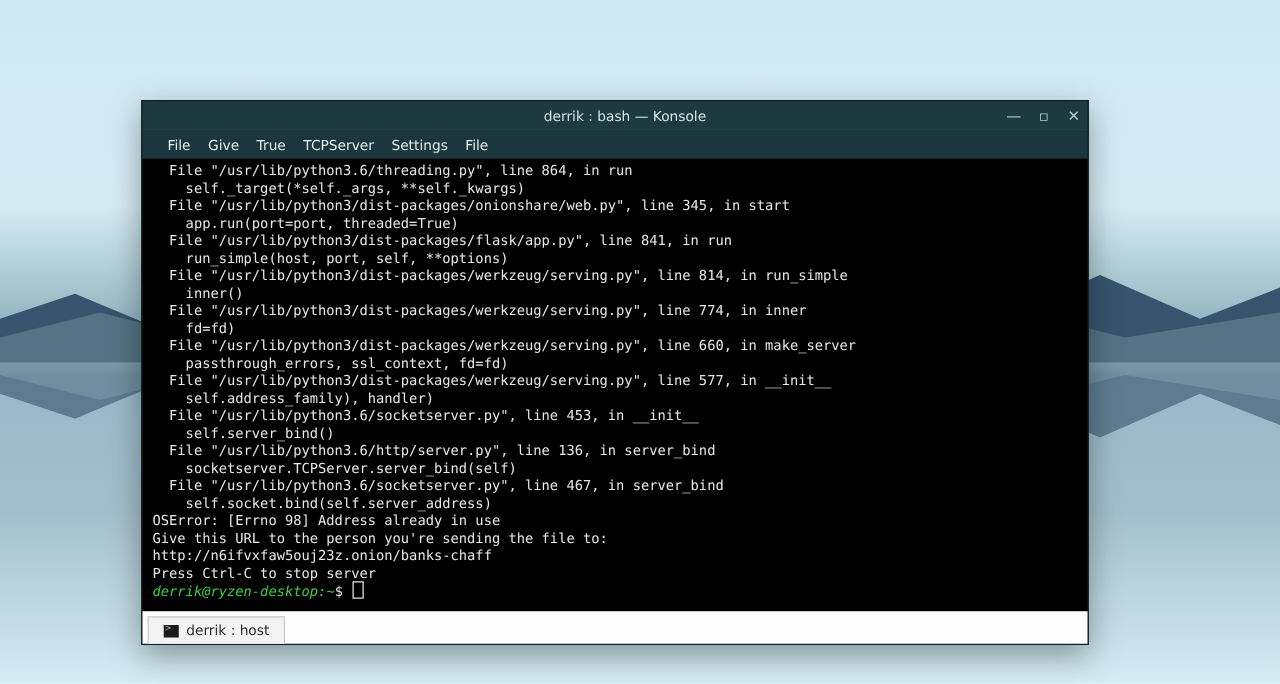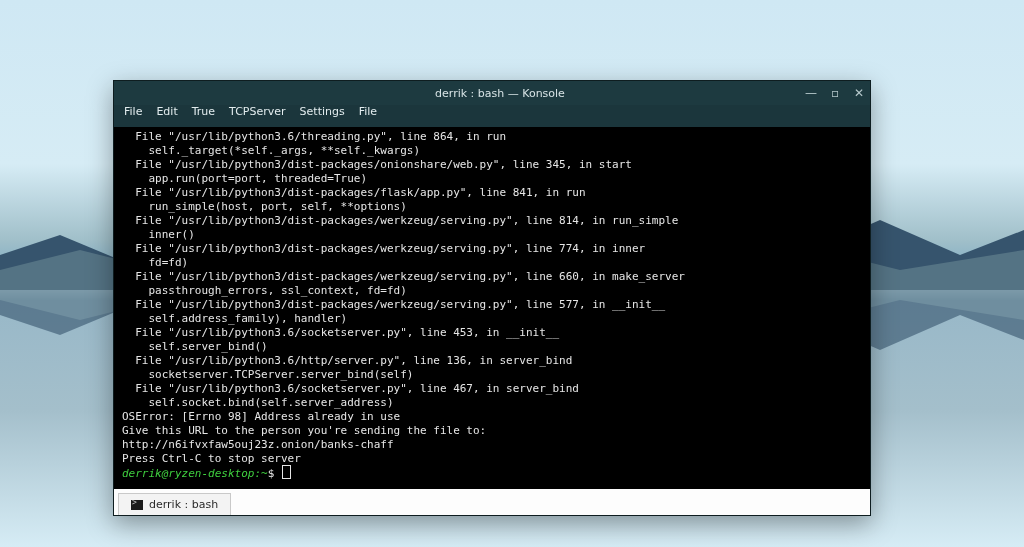--- a/index.html
+++ b/index.html
@@ -52,22 +52,23 @@
     display: flex; align-items: center; gap: 10px;
     color: #b7c9cc;
     font-size: 12px;
   }
   .win-controls span { cursor: pointer; width: 14px; text-align: center; }
 
   .menubar {
     height: 22px;
     background: #1b363c;
     display: flex;
+    align-items: center;
     gap: 14px;
-    padding: 0 10px;
+    padding: 0 20px;
     color: #e2ecee;
     font-size: 11px;
   }
   .menubar span { cursor: pointer; }
 
   .terminal {
     background: #000;
     min-height: 350px;
     padding: 3px 8px 8px 8px;
     font-family: "DejaVu Sans Mono", Consolas, monospace;
@@ -136,28 +137,28 @@
     <div class="title">derrik : bash — Konsole</div>
     <div class="win-controls">
       <span>—</span>
       <span>▫</span>
       <span>✕</span>
     </div>
   </div>
 
   <div class="menubar">
     <span>File</span>
-    <span>Edit</span>
+    <span>Give</span>
     <span>True</span>
     <span>TCPServer</span>
     <span>Settings</span>
     <span>File</span>
   </div>
 
   <div class="terminal" id="terminal-body"><div>  File "/usr/lib/python3.6/threading.py", line 864, in run</div><div>    self._target(*self._args, **self._kwargs)</div><div>  File "/usr/lib/python3/dist-packages/onionshare/web.py", line 345, in start</div><div>    app.run(port=port, threaded=True)</div><div>  File "/usr/lib/python3/dist-packages/flask/app.py", line 841, in run</div><div>    run_simple(host, port, self, **options)</div><div>  File "/usr/lib/python3/dist-packages/werkzeug/serving.py", line 814, in run_simple</div><div>    inner()</div><div>  File "/usr/lib/python3/dist-packages/werkzeug/serving.py", line 774, in inner</div><div>    fd=fd)</div><div>  File "/usr/lib/python3/dist-packages/werkzeug/serving.py", line 660, in make_server</div><div>    passthrough_errors, ssl_context, fd=fd)</div><div>  File "/usr/lib/python3/dist-packages/werkzeug/serving.py", line 577, in __init__</div><div>    self.address_family), handler)</div><div>  File "/usr/lib/python3.6/socketserver.py", line 453, in __init__</div><div>    self.server_bind()</div><div>  File "/usr/lib/python3.6/http/server.py", line 136, in server_bind</div><div>    socketserver.TCPServer.server_bind(self)</div><div>  File "/usr/lib/python3.6/socketserver.py", line 467, in server_bind</div><div>    self.socket.bind(self.server_address)</div><div>OSError: [Errno 98] Address already in use</div><div></div><div>Give this URL to the person you're sending the file to:</div><div>http://n6ifvxfaw5ouj23z.onion/banks-chaff</div><div></div><div>Press Ctrl-C to stop server</div><div><span class="prompt-user">derrik@ryzen-desktop:~</span><span class="prompt-sep">$ </span><span class="cursor"></span></div></div>
 
   <div class="tabbar">
     <div class="tab">
       <span class="term-icon"></span>
-      <span>derrik : bash</span>
+      <span>derrik : host</span>
     </div>
   </div>
 </div>
 
 </body></html>

